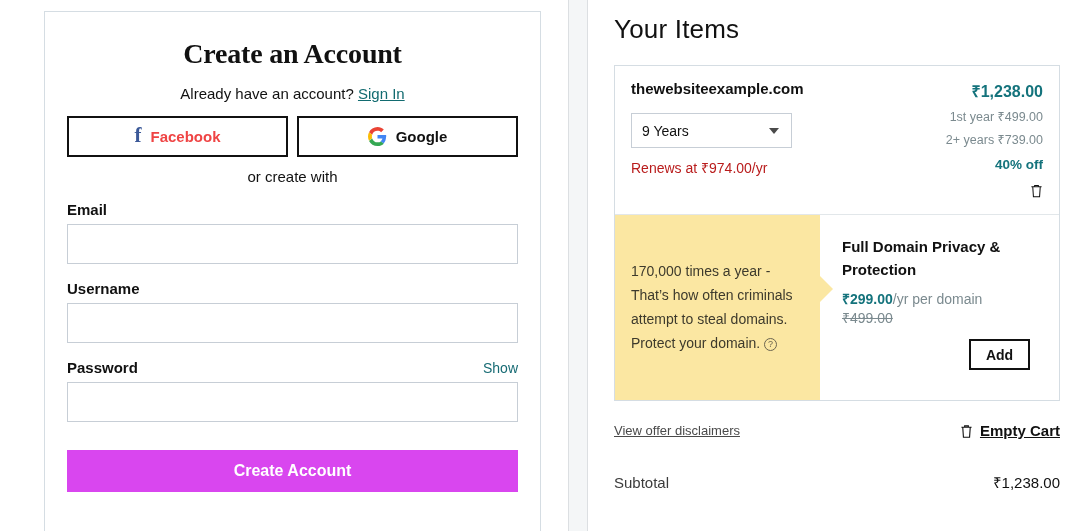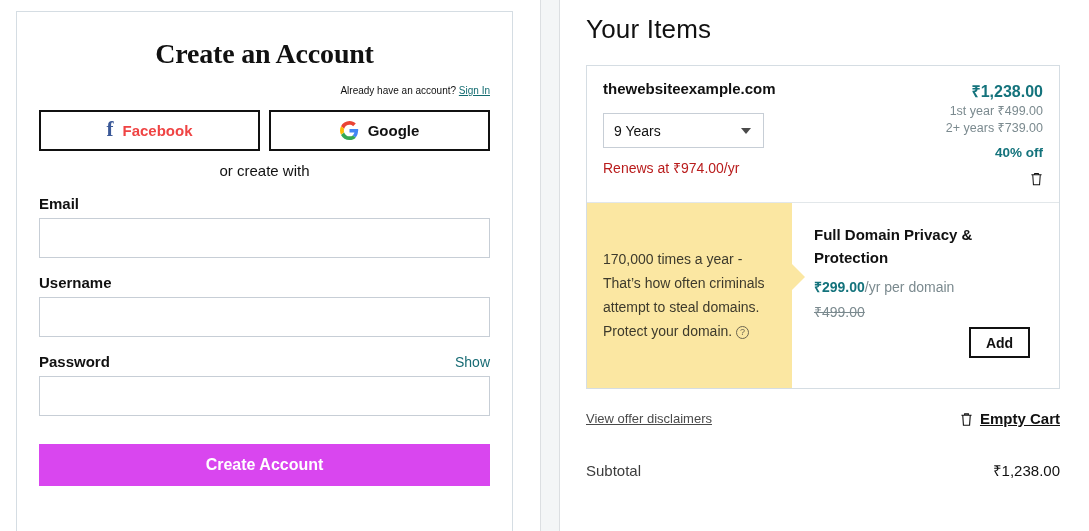--- a/index.html
+++ b/index.html
@@ -2,21 +2,21 @@
 <html><head>
 <meta charset="utf-8">
 <style>
   * { box-sizing: border-box; margin: 0; padding: 0; }
   html, body {
     width: 1089px; height: 531px;
     background: #ffffff;
     font-family: "Liberation Sans", sans-serif;
     overflow: hidden;
   }
-  .page { position: relative; width: 1089px; height: 455px; display: flex; }
+  .page { position: relative; width: 1089px; height: 455px; display: flex; padding-left: 28px; }
 
   
   .left-col {
     width: 540px; height: 531px;
     background: #ffffff;
     position: relative;
     flex: 0 0 540px;
   }
   .signup-card {
     position: absolute;
@@ -30,22 +30,22 @@
   .signup-title {
     font-family: "Liberation Serif", serif;
     font-size: 28px;
     font-weight: bold;
     text-align: center;
     color: #111111;
     letter-spacing: -0.2px;
     margin-top: 6px;
   }
   .signin-row {
-    text-align: right;
-    font-size: 10px;
+    text-align: center;
+    font-size: 15px;
     color: #111111;
     margin-top: 15px;
   }
   .signin-link {
     color: #126b70;
     text-decoration: underline;
     cursor: pointer;
   }
   .social-row {
     display: flex;
@@ -186,21 +186,21 @@
   }
   .item-right {
     flex: 0 0 auto;
     text-align: right;
     min-width: 140px;
   }
   .price-main {
     font-size: 16px; font-weight: bold; color: #14737c;
   }
   .price-line {
-    font-size: 12.5px; color: #7b8a8f; 
+    font-size: 12.5px; color: #7b8a8f; margin-top: 6px;
   }
   .price-off {
     font-size: 13.5px; font-weight: bold; color: #14737c; margin-top: 9px;
   }
   .trash-row { margin-top: 11px; display: flex; justify-content: flex-end; cursor: pointer; }
 
   
   .promo {
     display: flex;
     border-top: 1px solid #e2e7ea;
@@ -241,21 +241,21 @@
   .promo-title {
     font-size: 15px; font-weight: bold; color: #111111; line-height: 1.55;
     max-width: 200px;
   }
   .promo-price { font-size: 14px; margin-top: 7px; }
   .promo-price b { color: #14737c; }
   .promo-price span { color: #7b8a8f; }
   .promo-old {
     font-size: 14px; color: #7b8a8f;
     text-decoration: line-through;
-    margin-top: 6px;
+    margin-top: 0;
   }
   .add-btn {
     position: absolute;
     right: 29px; bottom: 30px;
     width: 61px; height: 31px;
     border: 2px solid #111111;
     background: #ffffff;
     font-size: 14px; font-weight: bold; color: #111111;
     cursor: pointer;
     font-family: "Liberation Sans", sans-serif;

